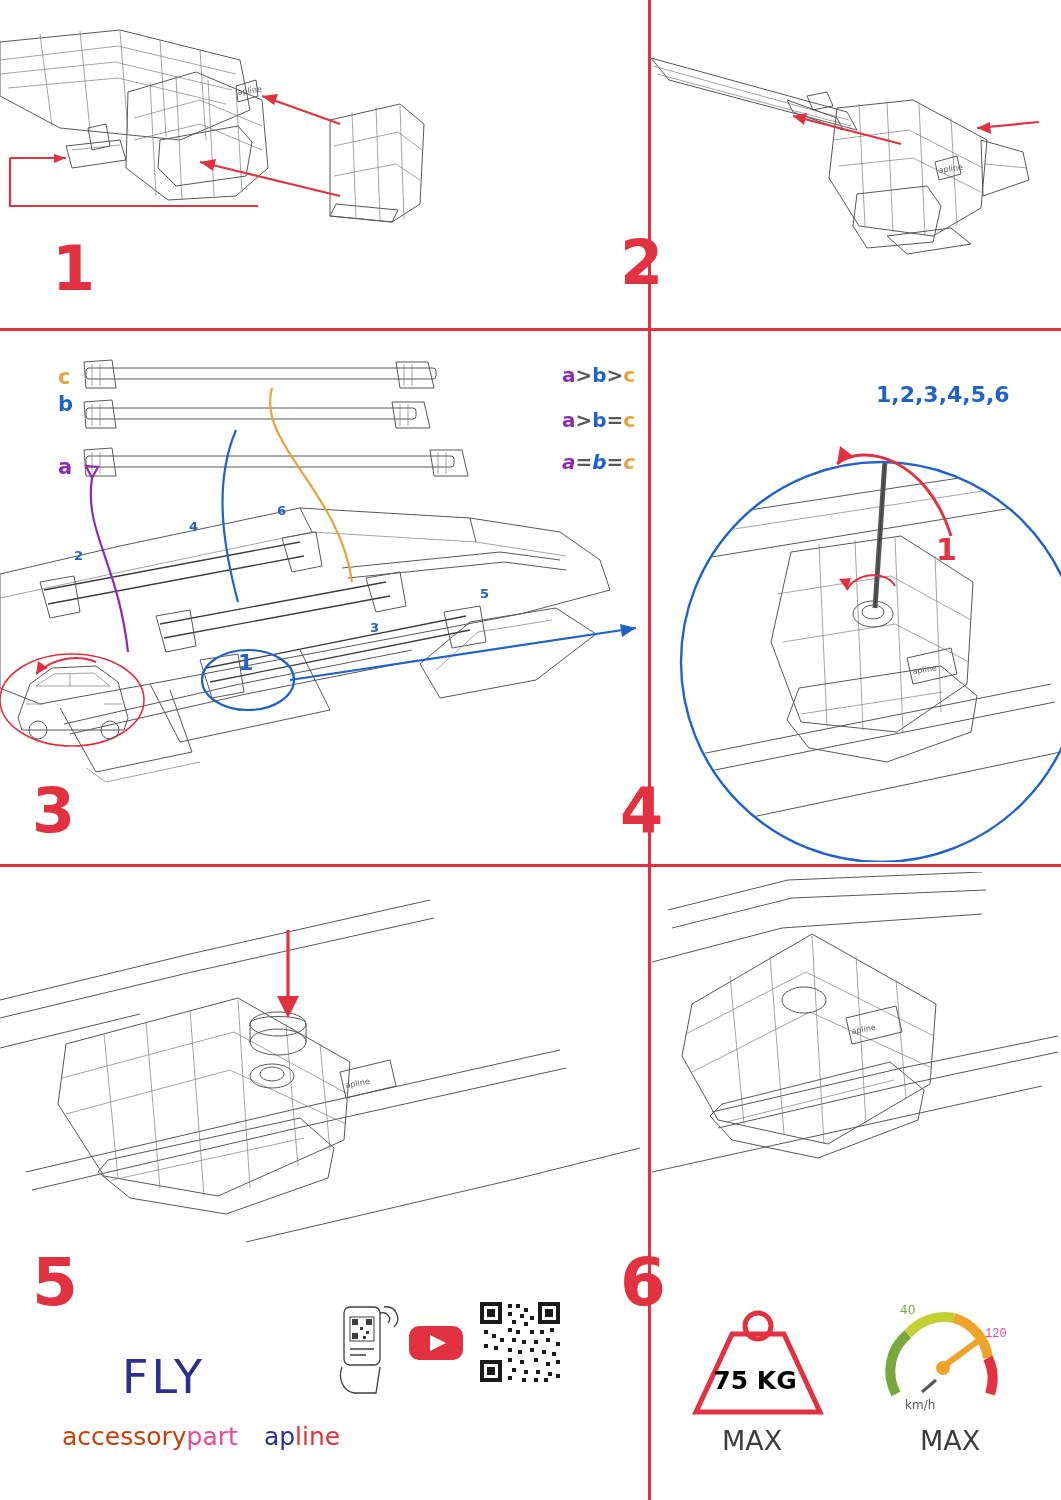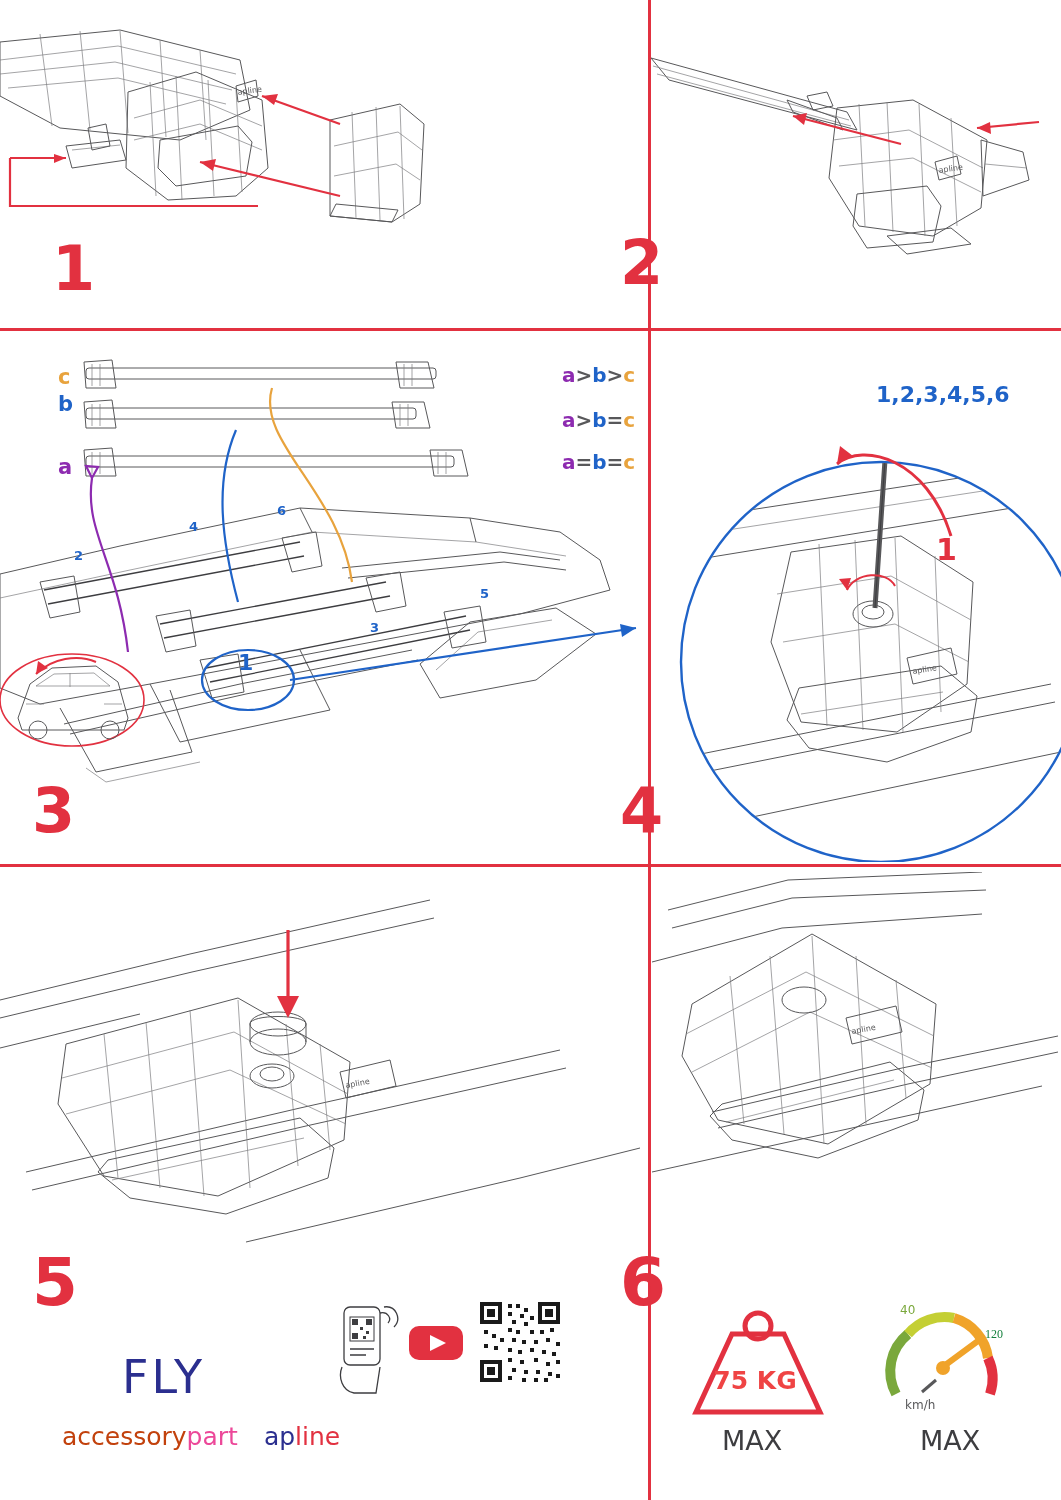--- a/index.html
+++ b/index.html
@@ -78,21 +78,21 @@
   #abc-a { left:58px; top:455px; color:#8d2bb0; }
 
   
   .ineq {
     position:absolute; left:562px;
     font-family:"DejaVu Sans",sans-serif; font-weight:bold; font-size:20px;
     white-space:nowrap;
   }
   #ineq0 { top:363px; }
   #ineq1 { top:408px; }
-  #ineq2 { top:450px; }
+  #ineq2 { top:450px;font-style:italic; }
   .ia { color:#8d2bb0; }
   .ib { color:#1f63c8; }
   .ic { color:#e8a33d; }
   .iop { color:#58585a; }
 
   
   .seq {
     position:absolute; left:876px; top:382px;
     font-family:"DejaVu Sans",sans-serif; font-weight:bold; font-size:22px;
     color:#1f63c8; white-space:nowrap;
@@ -141,29 +141,29 @@
   #weight-ic { position:absolute; left:688px; top:1308px; }
   #speed-ic  { position:absolute; left:878px; top:1298px; }
   .max-lbl {
     position:absolute;
     font-family:"DejaVu Sans",sans-serif; font-size:27px; color:#3d3d40;
   }
   #max1 { left:722px; top:1425px; }
   #max2 { left:920px; top:1425px; }
   .kg-txt {
     position:absolute; left:705px; top:1366px; width:100px; text-align:center;
-    font-family:"DejaVu Sans",sans-serif; font-size:25px; color:#ef4444;
+    font-family:"DejaVu Sans",sans-serif; font-size:25px; color:#000000;
     font-weight:bold;
   }
   .kmh-txt {
     position:absolute; left:905px; top:1398px;
     font-family:"DejaVu Sans",sans-serif; font-size:12px; color:#58585a;
   }
   .sp-60 { position:absolute; left:900px; top:1303px; font-family:"DejaVu Sans",sans-serif; font-size:12px; color:#7aa83c; }
-  .sp-120 { position:absolute; left:985px; top:1327px; font-family:Liberation Serif, serif; font-size:12px; color:#15803d; }
+  .sp-120 { position:absolute; left:985px; top:1327px; font-family:Liberation Mono, monospace; font-size:12px; color:#ec4899; }
 
   .logo-txt { font-family:"DejaVu Sans",sans-serif; font-size:8px; fill:#58585a; }
 </style>
 </head>
 <body>
 
 <div class="sheet">
 
   <div class="divider" id="div1"></div>
   <div class="divider" id="div2"></div>

